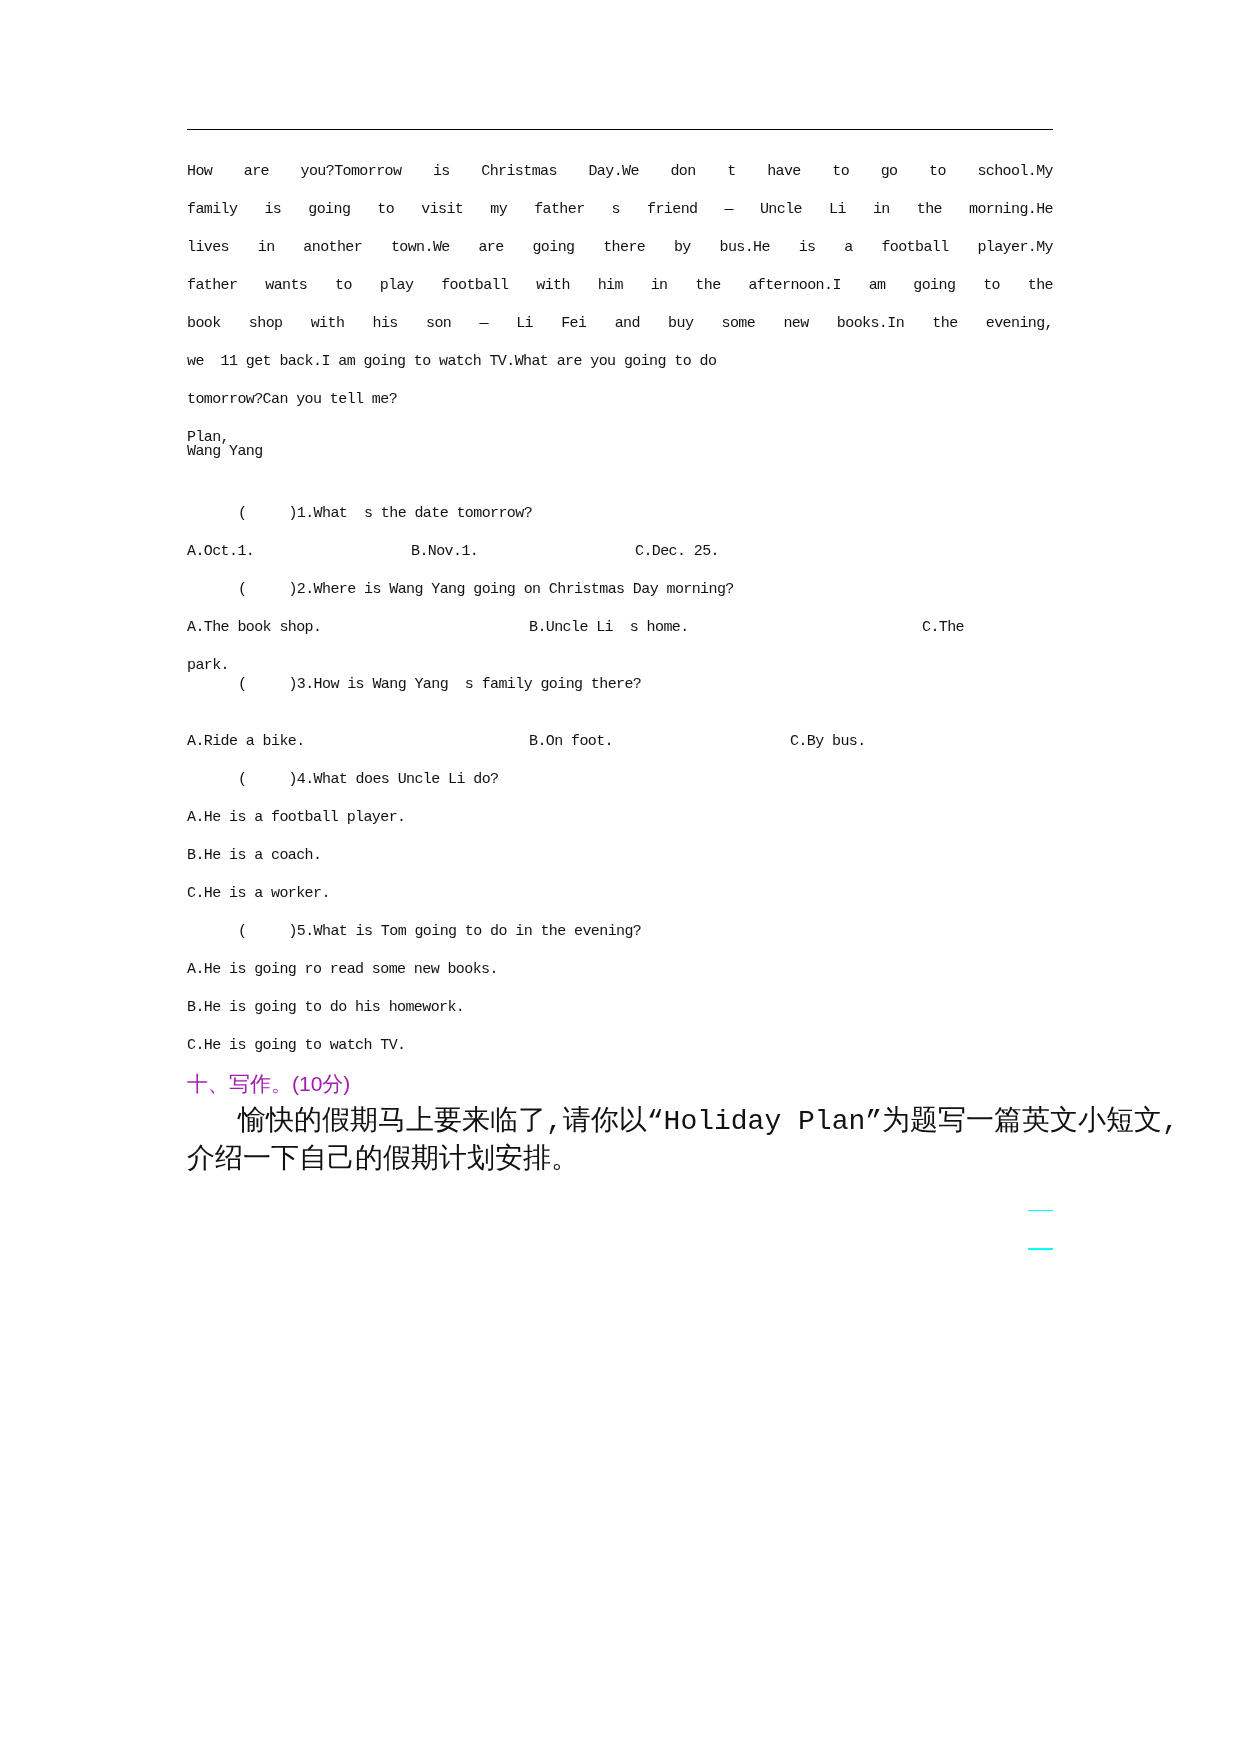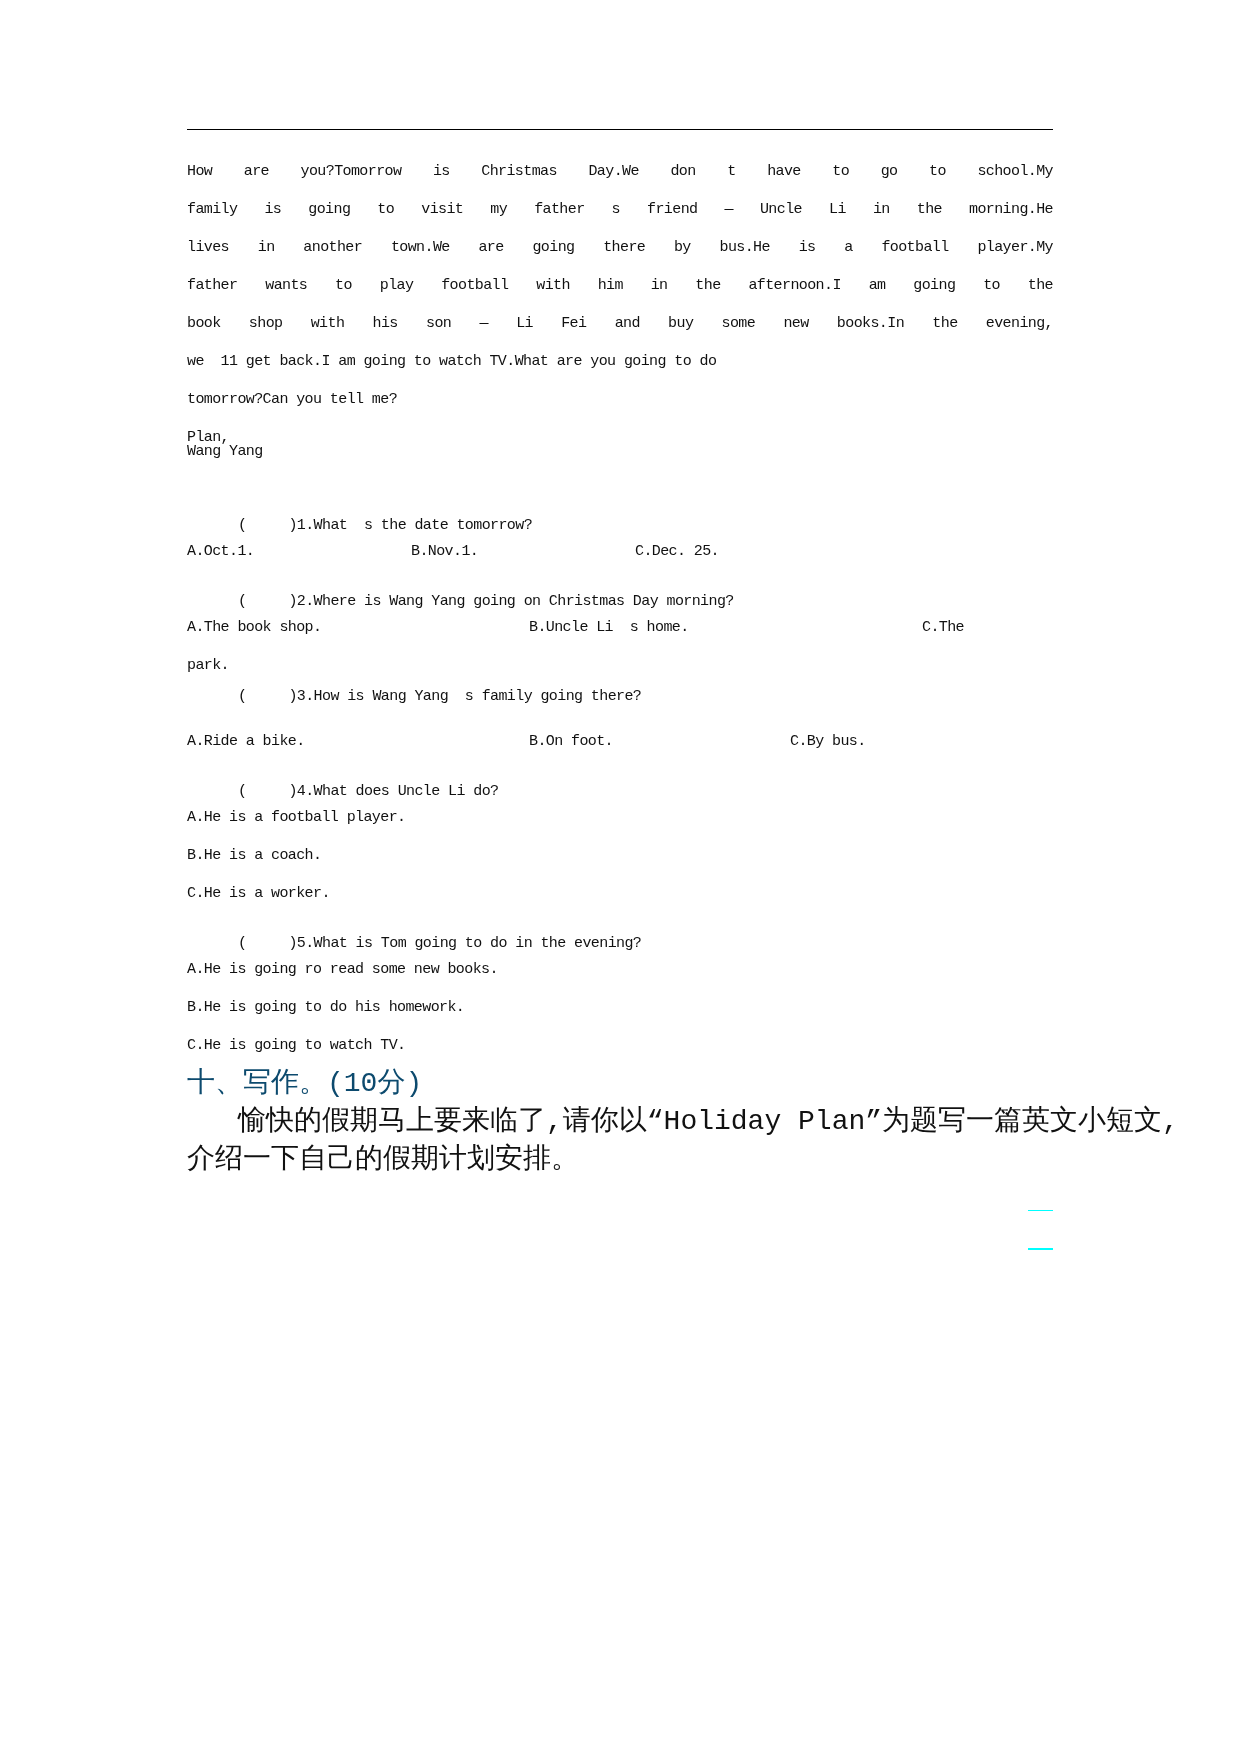--- a/index.html
+++ b/index.html
@@ -4,26 +4,26 @@
 <style>
   html, body { margin:0; padding:0; background:#ffffff; }
   body { width:1239px; height:1753px; position:relative; overflow:hidden; }
   .rule { position:absolute; left:187px; top:129px; width:866px; height:1px; background:#000; }
   .line {
     position:absolute; left:187px; height:38px; line-height:38px;
     font-family: Liberation Mono, monospace;
     font-size:15px; color:#111; white-space:pre; letter-spacing:-0.6px;
   }
   .just { width:866px; text-align:justify; text-align-last:justify; white-space:normal; }
-  .q { left:238px;margin-top:12px; }
+  .q { left:238px; }
   .opt { display:inline-block; }
   .paren { color:#111; }
   .heading {
-    font-family: Liberation Mono, monospace;
-    color:#0c4a6e; font-size:28px; letter-spacing:0;
+    font-family: Liberation Sans, sans-serif;
+    color:#a21caf; font-size:21px; letter-spacing:0;
   }
   .cn { font-family: Liberation Mono, monospace; font-size:28px; letter-spacing:0; }
   .cyan { position:absolute; left:1028px; width:25px; background:#00ffff; }
 </style>
 </head>
 <body>
 
 <div class="rule"></div>
 
 <div class="line just" style="top:153px">How are you?Tomorrow is Christmas Day.We don  t have to go to school.My</div>

